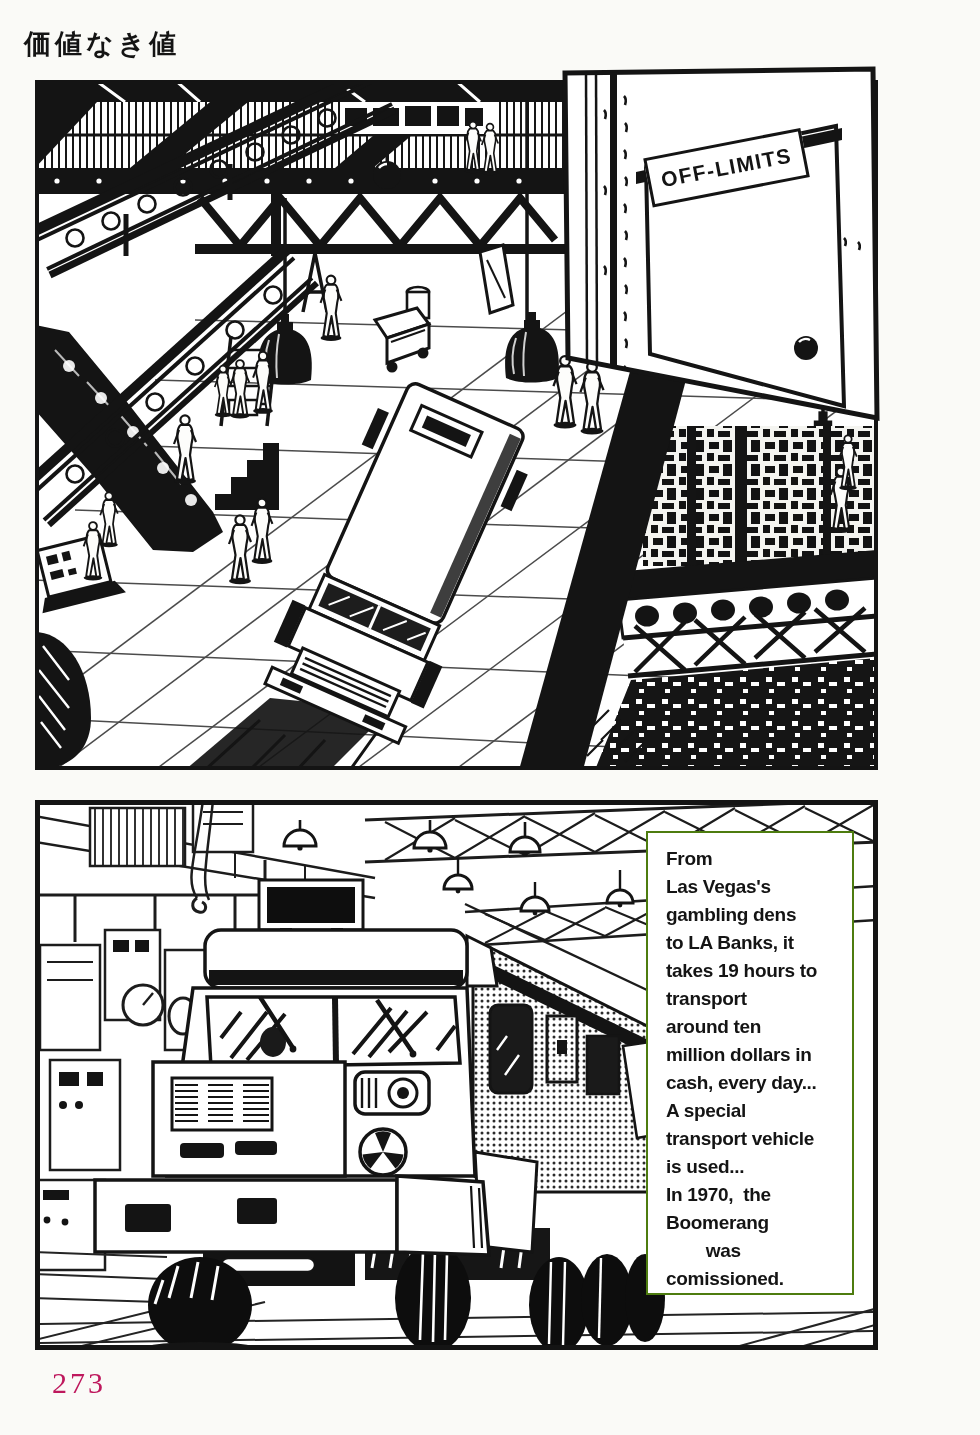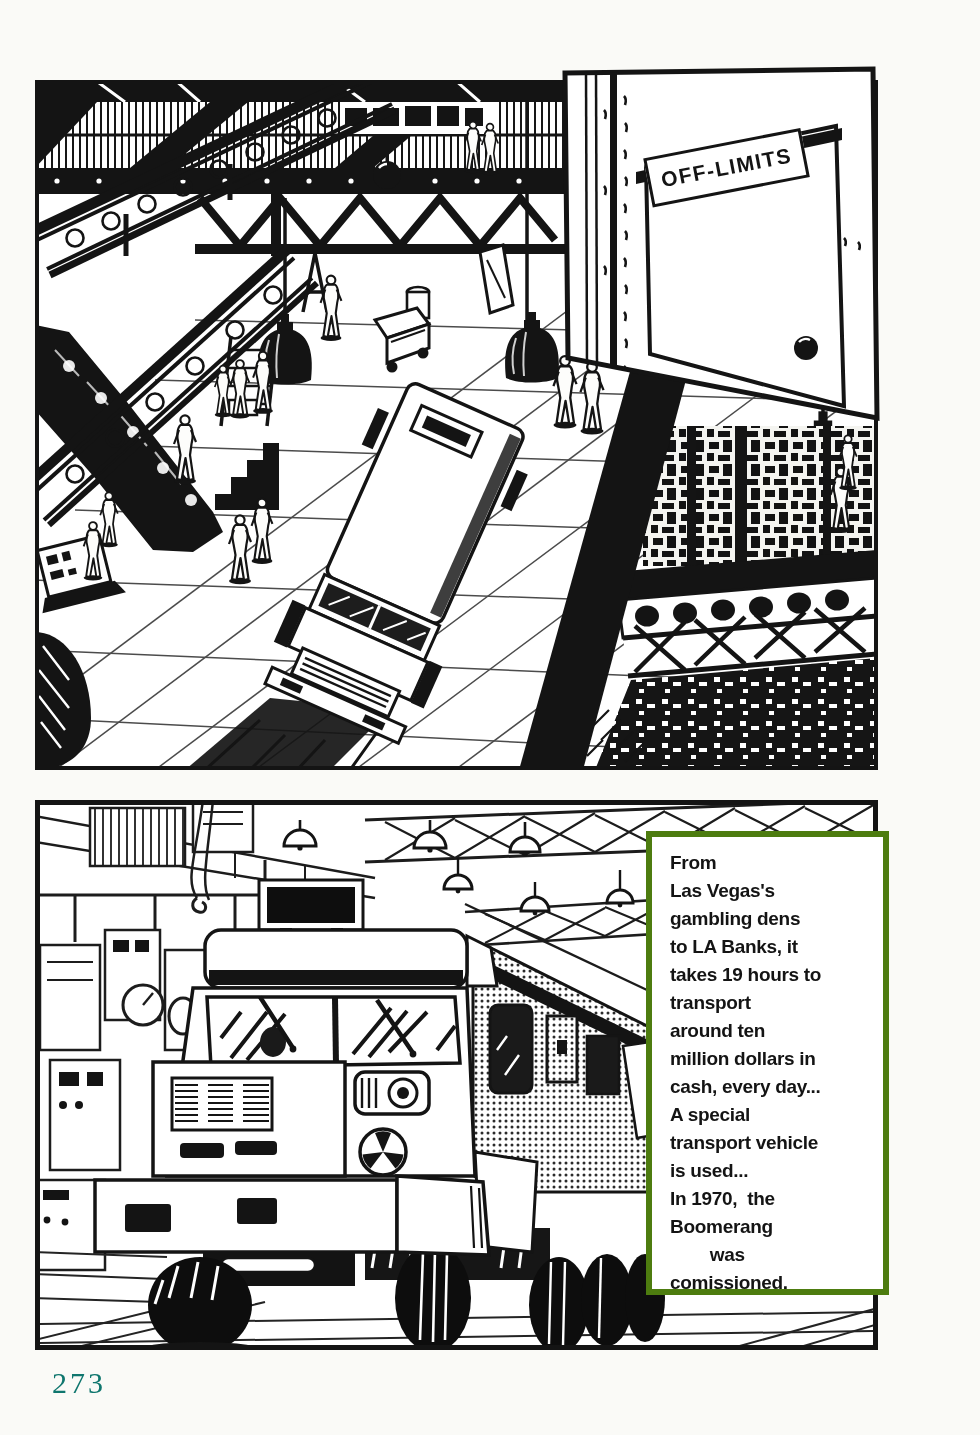--- a/index.html
+++ b/index.html
@@ -14,33 +14,34 @@
   #panel-bottom svg{left:-5px;top:-5px;}
   .inset{position:absolute;left:560px;top:66px;width:326px;height:360px;z-index:6;}
   .inset svg{position:absolute;left:0;top:0;}
   .within-box{position:absolute;left:21px;top:17px;width:218px;height:30px;background:#fff;
         border:3px solid #141414;display:flex;align-items:center;justify-content:center;
         font-weight:700;font-size:17px;letter-spacing:.5px;}
   .door-sign{position:absolute;left:88px;top:92px;width:154px;height:44px;background:#fff;
         border:3px solid #141414;display:flex;align-items:center;justify-content:center;
         font-weight:700;font-size:21px;letter-spacing:1.5px;transform:rotate(-11deg);
         transform-origin:left center;}
-  .caption-box{position:absolute;left:646px;top:831px;width:243px;height:464px;background:#fff;
-        border:6px solid #4d7c0f;box-sizing:border-box;z-index:8;
+  .caption-box{position:absolute;left:646px;top:831px;width:208px;height:464px;background:#fff;
+        border:2px solid #4d7c0f;box-sizing:border-box;z-index:8;
         padding:12px 4px 0 18px;font-weight:700;font-size:19px;line-height:28px;
         letter-spacing:-0.3px;white-space:pre-wrap;}
   .page-number{position:absolute;left:52px;top:1366px;font-family:"Liberation Serif",serif;
-        font-size:30px;letter-spacing:3px;color:#0f766e;}
+        font-size:30px;letter-spacing:3px;color:#be185d;}
   svg *{vector-effect:none;}
 </style>
 </head>
 <body>
 
 <div class="page">
 
+  <div class="jp-title">価値なき値</div>
 
   <div class="panel" id="panel-top">
     <svg width="843" height="690" viewBox="0 0 843 690">
       <defs>
         <pattern id="p1vl" width="7" height="8" patternUnits="userSpaceOnUse">
           <rect width="7" height="8" fill="#fff"></rect>
             <line x1="3" y1="0" x2="3" y2="8" stroke="#161616" stroke-width="2"></line>
         </pattern>
         <pattern id="p1mtexA" width="28" height="24" patternUnits="userSpaceOnUse">
           <rect width="28" height="24" fill="#f4f4f0"></rect>

